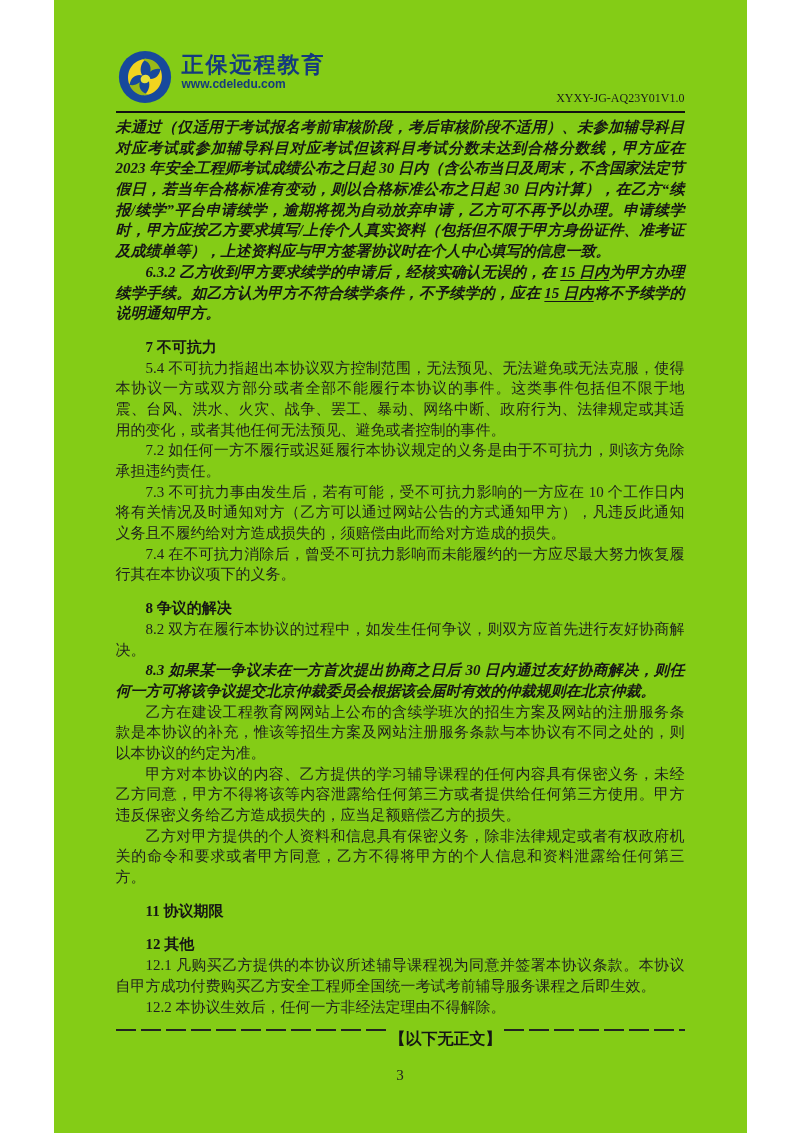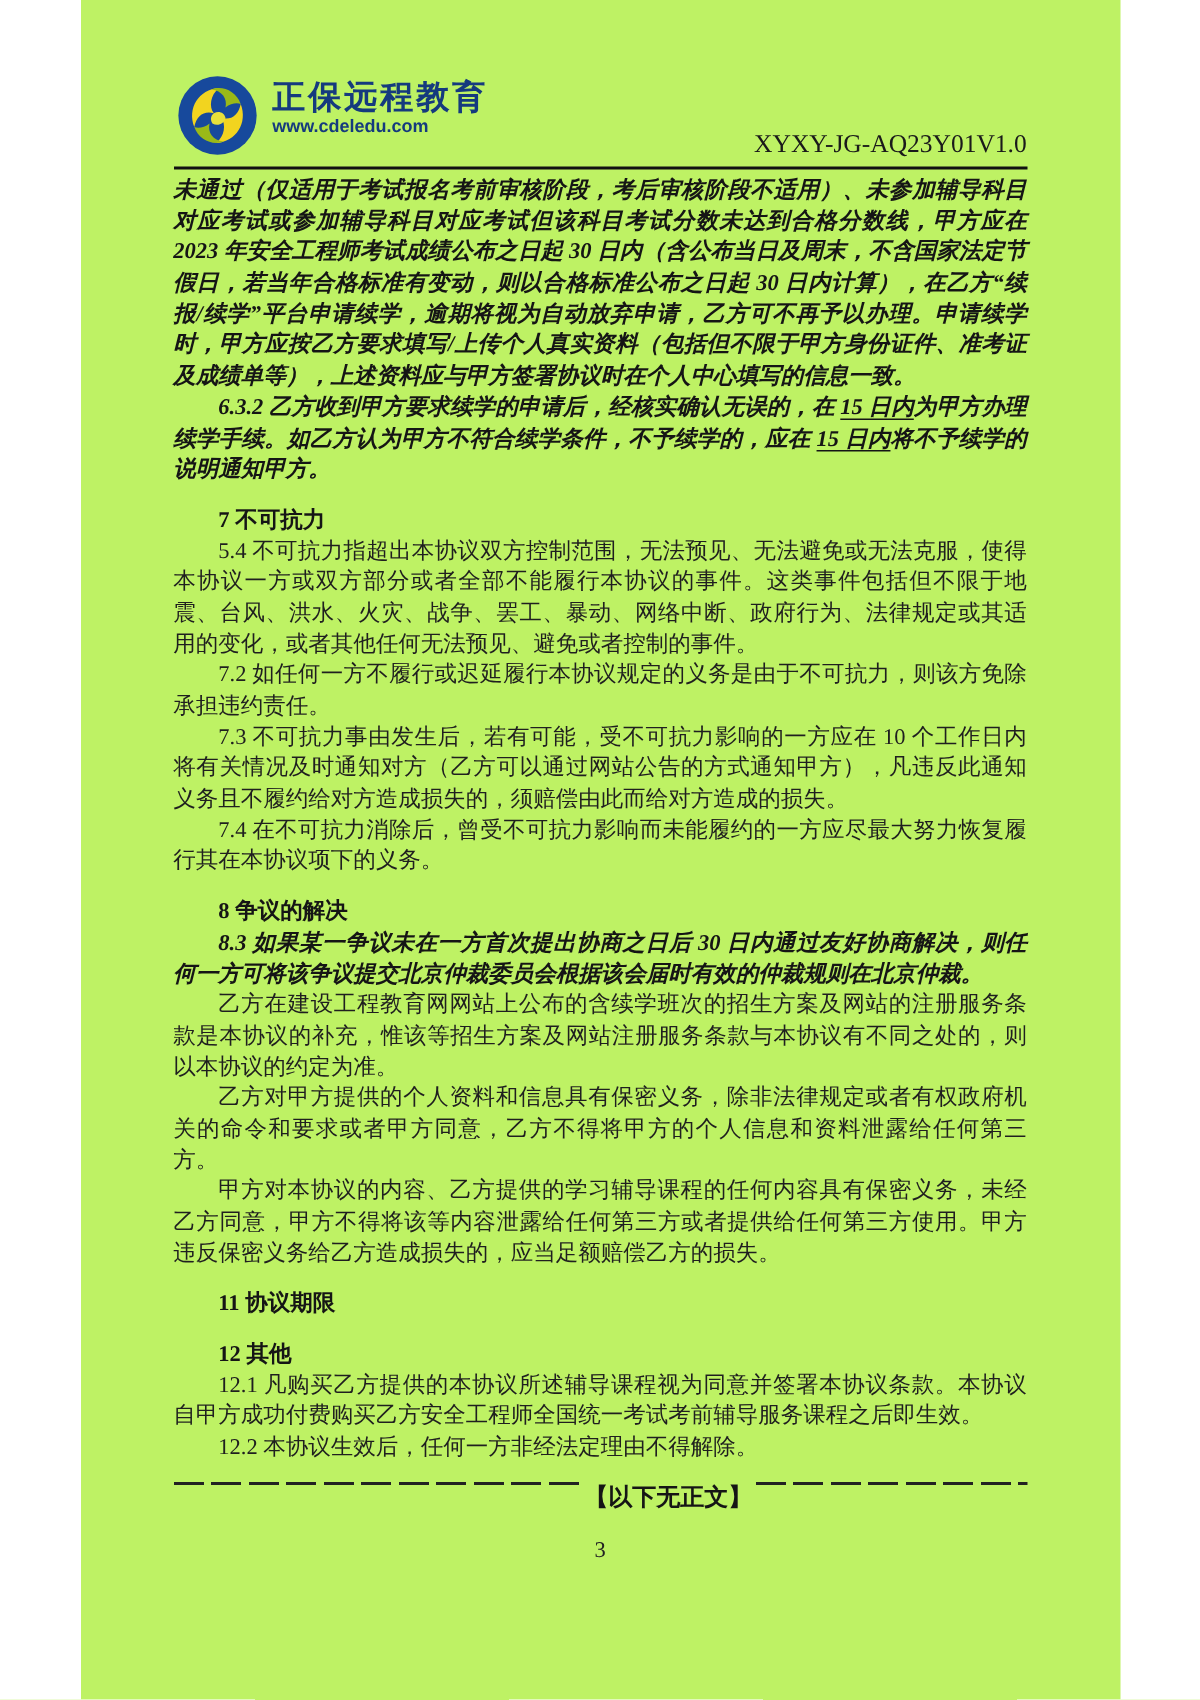--- a/index.html
+++ b/index.html
@@ -1,21 +1,21 @@
 <!DOCTYPE html>
 <html><head>
 <meta charset="utf-8">
 <style>
   * { margin:0; padding:0; box-sizing:border-box; }
   html,body { background:#ffffff; }
   .page {
     position:relative;
     width:693px; height:1133px;
     margin:0 auto;
-    background:#bef264;
+    background:#84cc16;
     font-family:"Liberation Serif","DejaVu Serif",serif;
     color:#1f1f1f;
     overflow:hidden;
   }
   .inner { padding:48px 62px 0 62px; }
 
   
   .header { position:relative; height:58px; }
   .logo-wrap { display:flex; align-items:flex-start; gap:8px; }
   .logo-svg { width:58px; height:58px; display:block; }
@@ -25,21 +25,21 @@
     font-weight:bold; font-size:22px; letter-spacing:2px;
     color:#153a7e; line-height:1.1;
   }
   .brand-url {
     font-family:"Liberation Sans","DejaVu Sans",sans-serif;
     font-weight:bold; font-size:12px; color:#153a7e; line-height:1.3;
   }
   .doc-code {
     position:absolute; right:0; bottom:0;
     font-family:"Liberation Serif","DejaVu Serif",serif;
-    font-size:17px; color:#1a1a1a;
+    font-size:12px; color:#1a1a1a;
   }
   .header-rule { height:2px; background:#111; margin-top:5px; }
 
   
   .doc-body { margin-top:4px; font-size:15px; line-height:1.38; text-align:justify; }
   .doc-body p, .doc-body h3 { font-size:15px; line-height:1.38; font-weight:normal; }
   .doc-body .para { text-indent:2em; color:#1f1f1f; }
   .doc-body .para.noindent { text-indent:0; }
   .doc-body .bold { font-weight:bold; color:#151515;font-style:italic; }
   .doc-body .heading { font-weight:bold; color:#151515; text-indent:2em; margin-top:13px; }
@@ -85,24 +85,25 @@
 
     <div class="doc-body">
         <p class="para bold noindent"><span>未通过（仅适用于考试报名考前审核阶段，考后审核阶段不适用）、未参加辅导科目对应考试或参加辅导科目对应考试但该科目考试分数未达到合格分数线，甲方应在 2023 年安全工程师考试成绩公布之日起 30 日内（含公布当日及周末，不含国家法定节假日，若当年合格标准有变动，则以合格标准公布之日起 30 日内计算），在乙方“续报/续学”平台申请续学，逾期将视为自动放弃申请，乙方可不再予以办理。申请续学时，甲方应按乙方要求填写/上传个人真实资料（包括但不限于甲方身份证件、准考证及成绩单等），上述资料应与甲方签署协议时在个人中心填写的信息一致。</span></p>
         <p class="para bold"><span>6.3.2 乙方收到甲方要求续学的申请后，经核实确认无误的，在 </span><span class="u">15 日内</span><span>为甲方办理续学手续。如乙方认为甲方不符合续学条件，不予续学的，应在 </span><span class="u">15 日内</span><span>将不予续学的说明通知甲方。</span></p>
         <h3 class="heading"><span>7 不可抗力</span></h3>
         <p class="para"><span>5.4 不可抗力指超出本协议双方控制范围，无法预见、无法避免或无法克服，使得本协议一方或双方部分或者全部不能履行本协议的事件。这类事件包括但不限于地震、台风、洪水、火灾、战争、罢工、暴动、网络中断、政府行为、法律规定或其适用的变化，或者其他任何无法预见、避免或者控制的事件。</span></p>
         <p class="para"><span>7.2 如任何一方不履行或迟延履行本协议规定的义务是由于不可抗力，则该方免除承担违约责任。</span></p>
         <p class="para"><span>7.3 不可抗力事由发生后，若有可能，受不可抗力影响的一方应在 10 个工作日内将有关情况及时通知对方（乙方可以通过网站公告的方式通知甲方），凡违反此通知义务且不履约给对方造成损失的，须赔偿由此而给对方造成的损失。</span></p>
         <p class="para"><span>7.4 在不可抗力消除后，曾受不可抗力影响而未能履约的一方应尽最大努力恢复履行其在本协议项下的义务。</span></p>
         <h3 class="heading"><span>8 争议的解决</span></h3>
+        <p class="para"><span>8.2 双方在履行本协议的过程中，如发生任何争议，则双方应首先进行友好协商解决。</span></p>
         <p class="para bold"><span>8.3 如果某一争议未在一方首次提出协商之日后 30 日内通过友好协商解决，则任何一方可将该争议提交北京仲裁委员会根据该会届时有效的仲裁规则在北京仲裁。</span></p>
         <p class="para"><span>乙方在建设工程教育网网站上公布的含续学班次的招生方案及网站的注册服务条款是本协议的补充，惟该等招生方案及网站注册服务条款与本协议有不同之处的，则以本协议的约定为准。</span></p>
+        <p class="para"><span>甲方对本协议的内容、乙方提供的学习辅导课程的任何内容具有保密义务，未经乙方同意，甲方不得将该等内容泄露给任何第三方或者提供给任何第三方使用。甲方违反保密义务给乙方造成损失的，应当足额赔偿乙方的损失。</span></p>
         <p class="para"><span>乙方对甲方提供的个人资料和信息具有保密义务，除非法律规定或者有权政府机关的命令和要求或者甲方同意，乙方不得将甲方的个人信息和资料泄露给任何第三方。</span></p>
-        <p class="para"><span>甲方对本协议的内容、乙方提供的学习辅导课程的任何内容具有保密义务，未经乙方同意，甲方不得将该等内容泄露给任何第三方或者提供给任何第三方使用。甲方违反保密义务给乙方造成损失的，应当足额赔偿乙方的损失。</span></p>
         <h3 class="heading"><span>11 协议期限</span></h3>
         <h3 class="heading"><span>12 其他</span></h3>
         <p class="para"><span>12.1 凡购买乙方提供的本协议所述辅导课程视为同意并签署本协议条款。本协议自甲方成功付费购买乙方安全工程师全国统一考试考前辅导服务课程之后即生效。</span></p>
         <p class="para"><span>12.2 本协议生效后，任何一方非经法定理由不得解除。</span></p>
       </div>
 
     <div class="endline">
       <div class="dash left"></div>
       <span class="end-note">【以下无正文】</span>
       <div class="dash right"></div>

